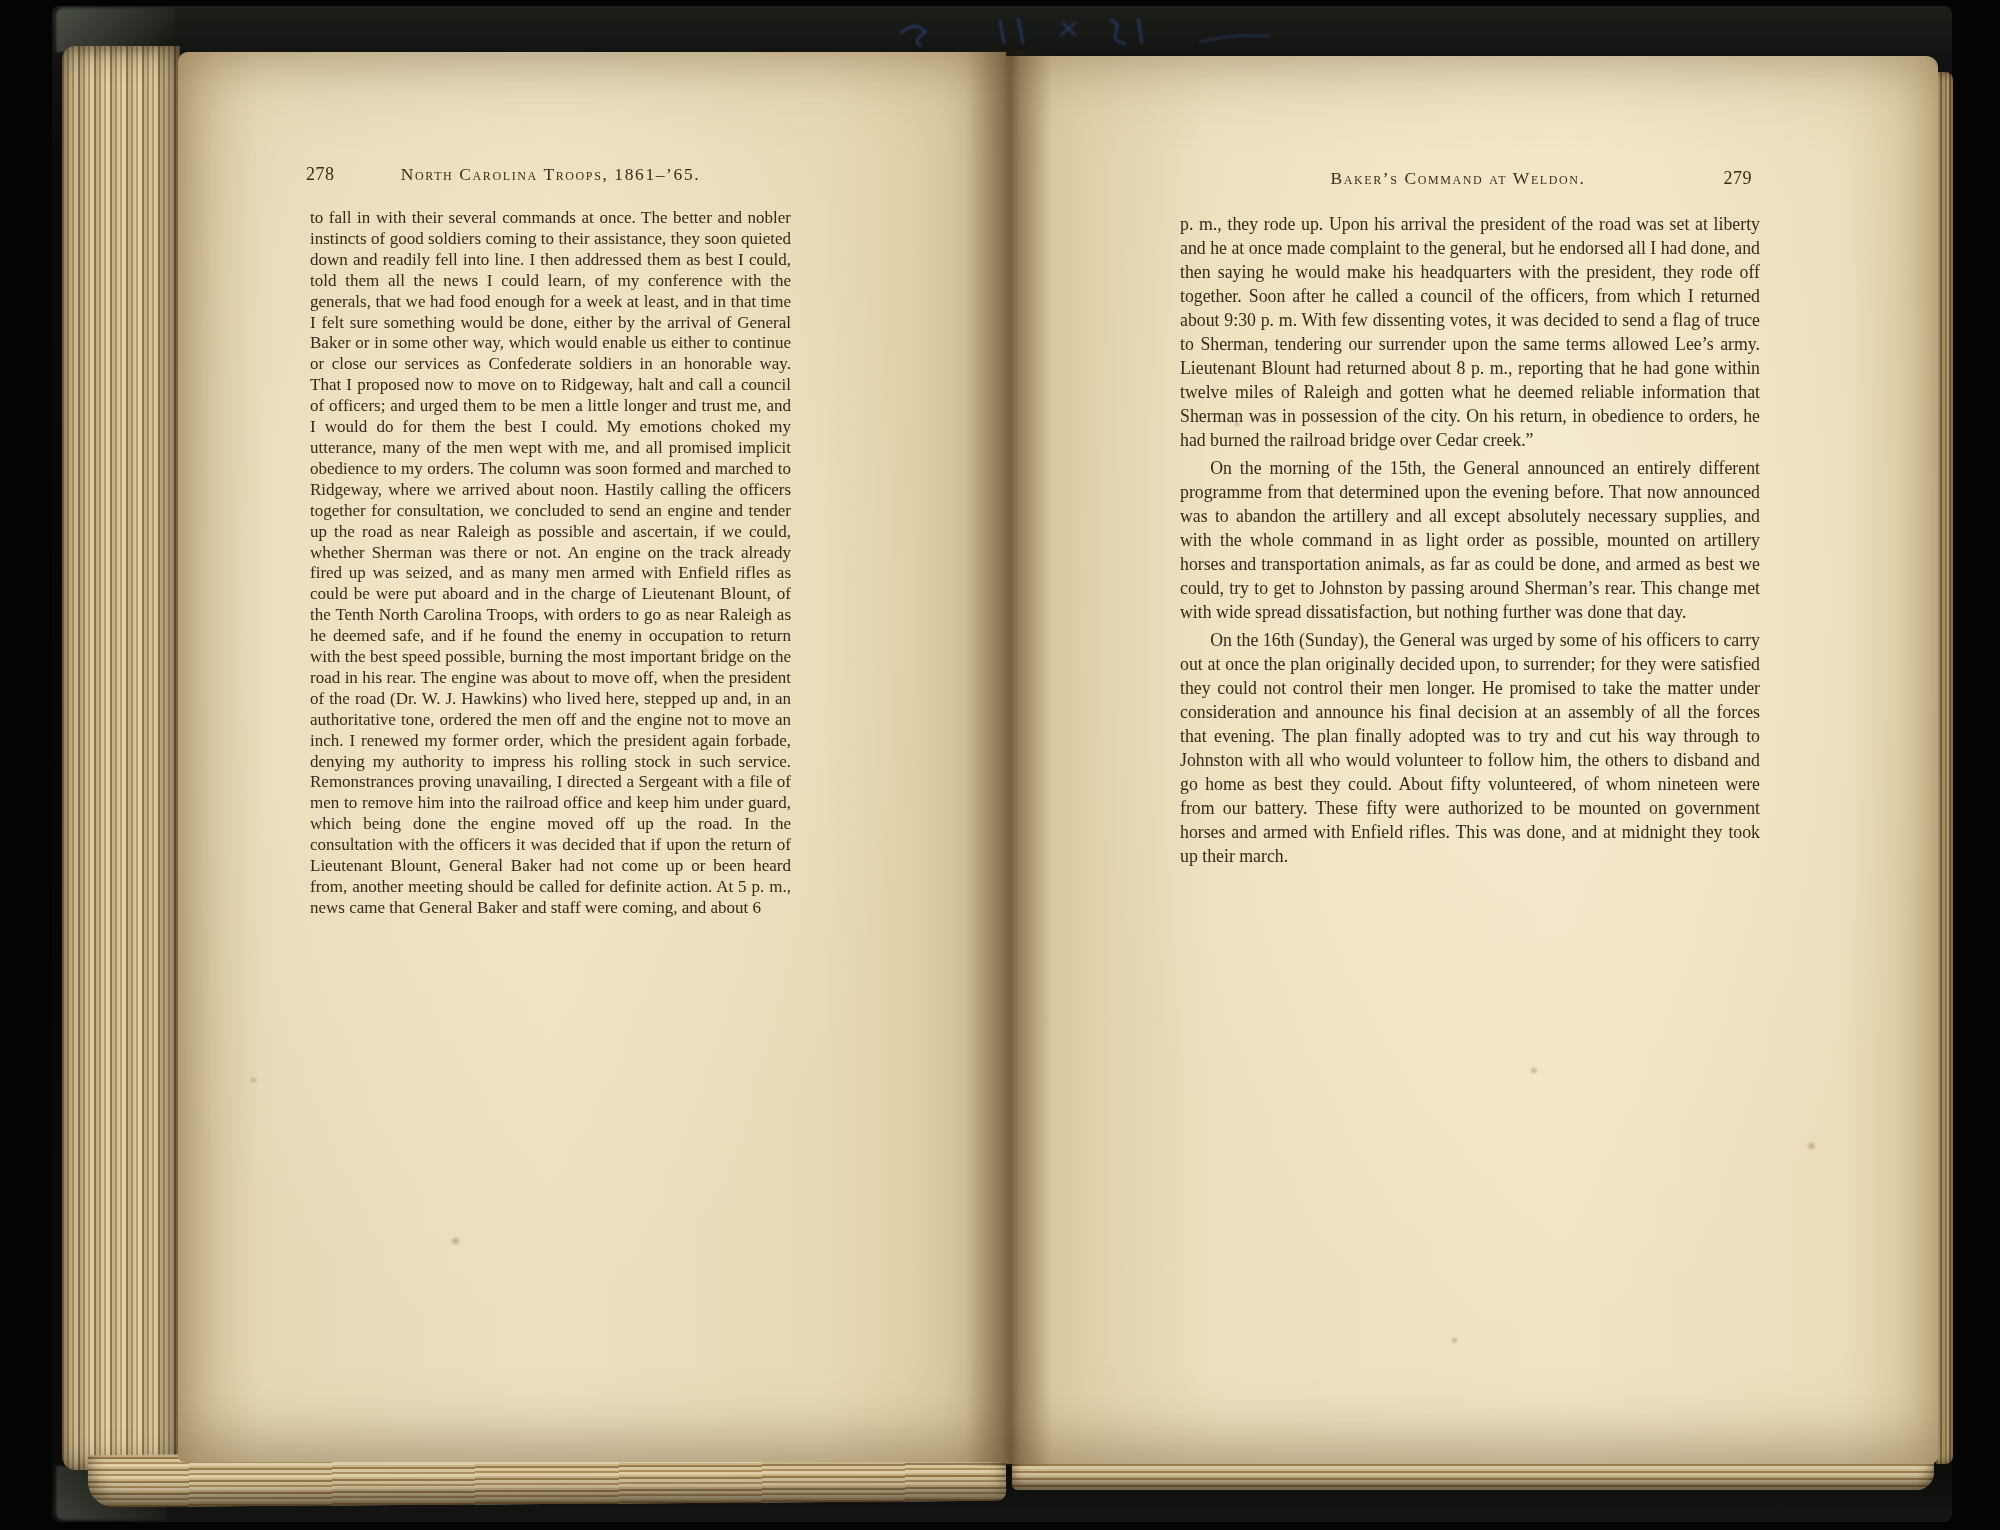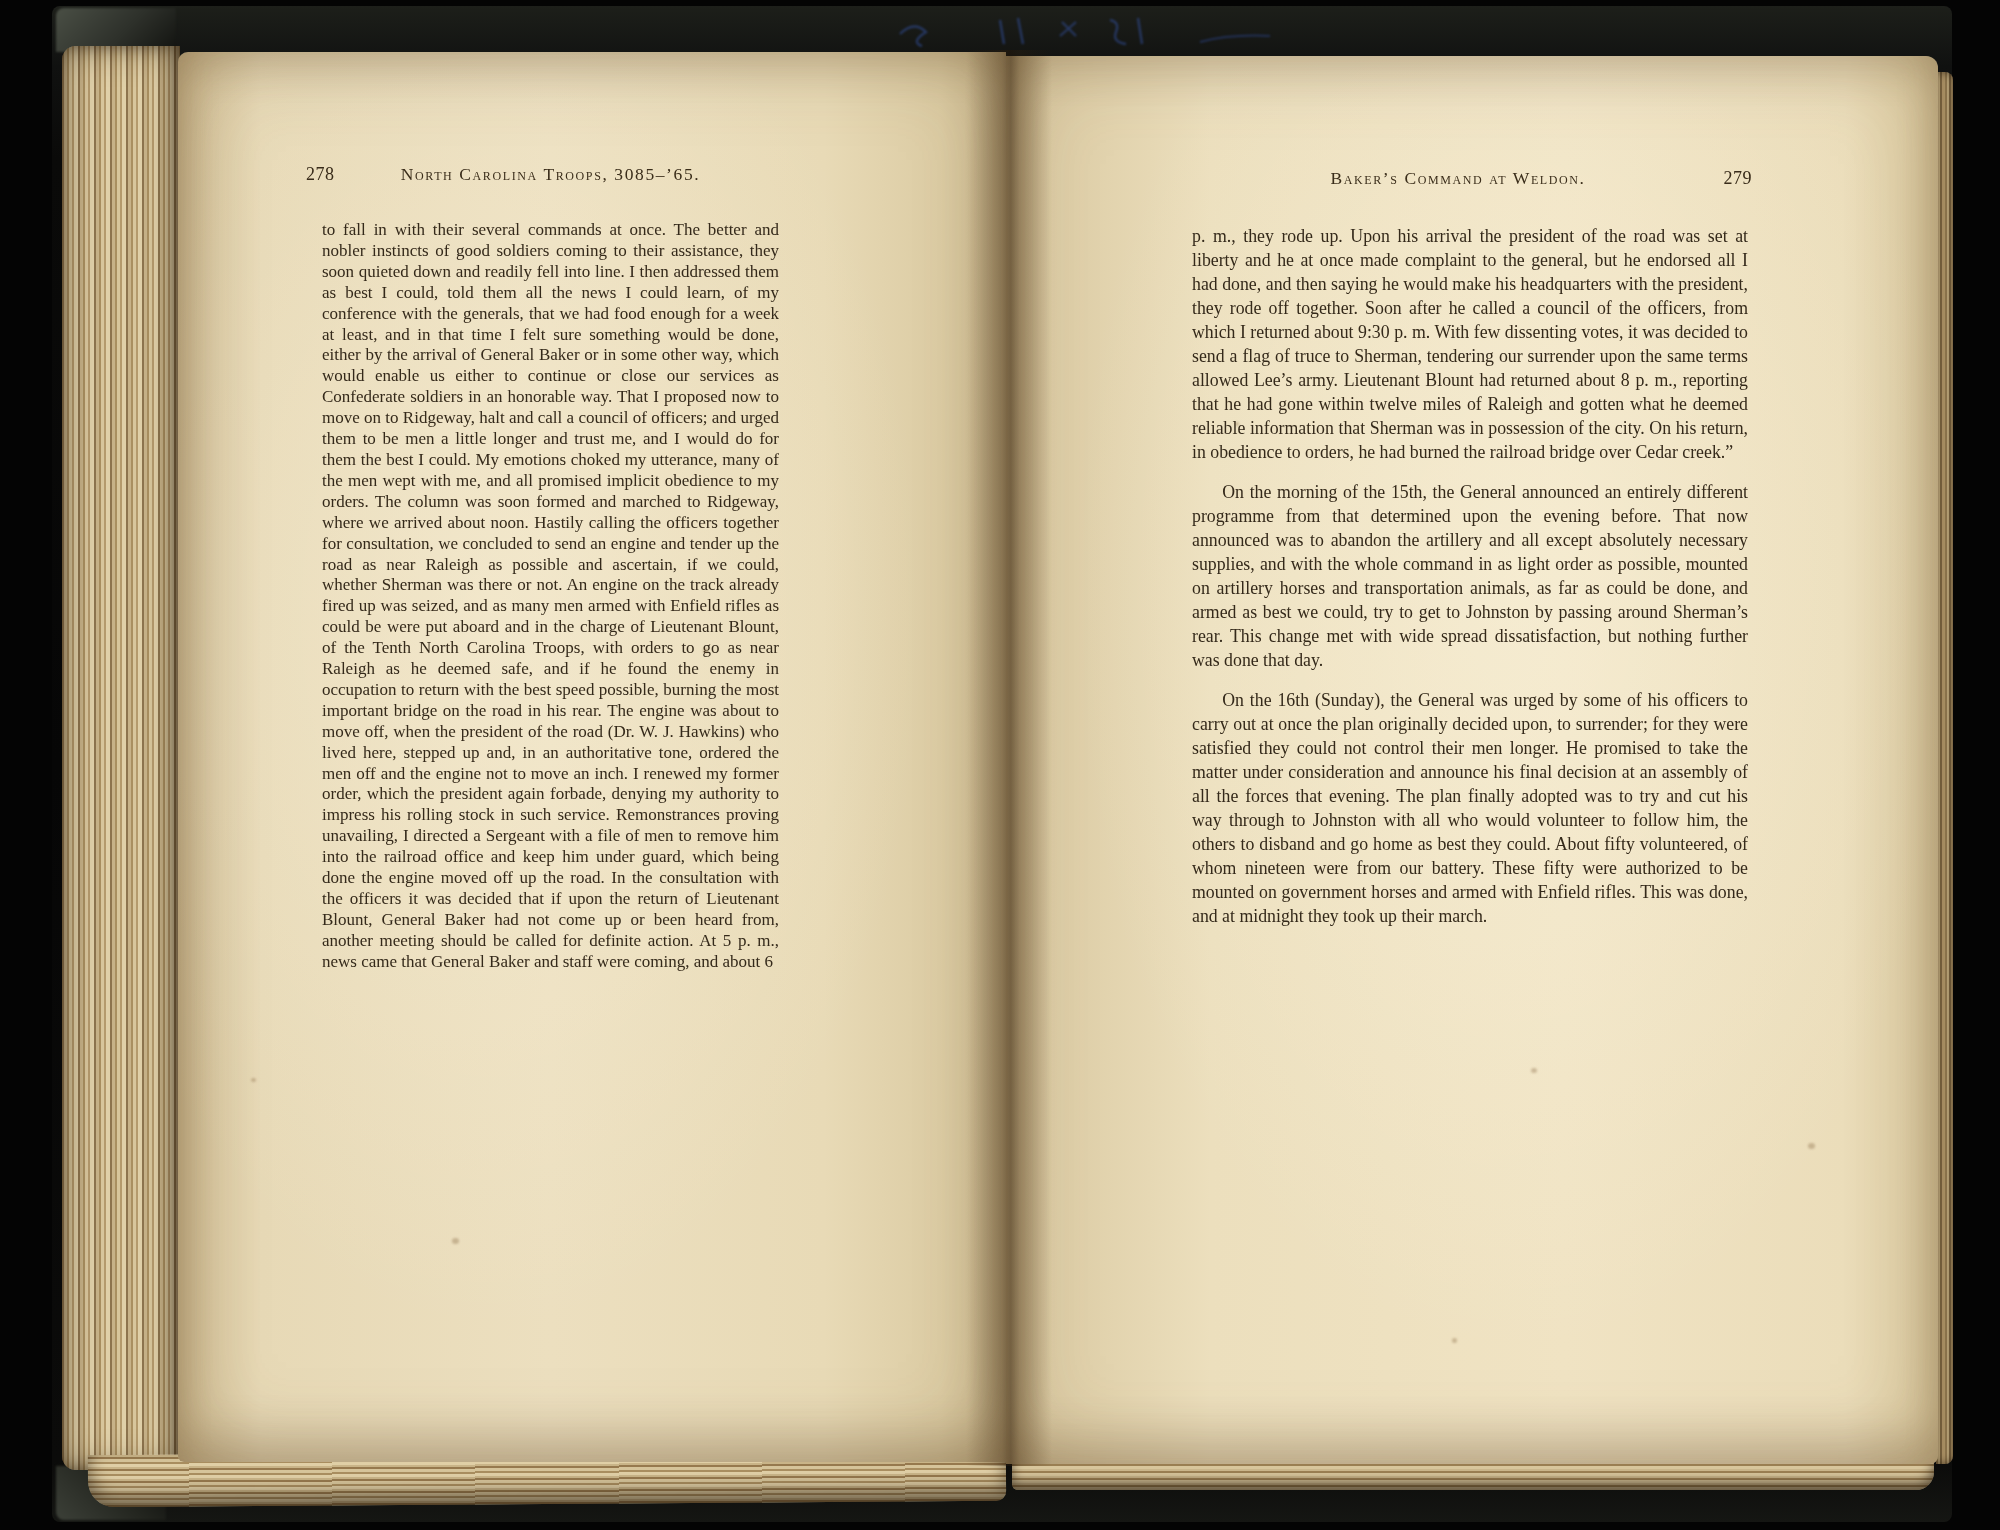--- a/index.html
+++ b/index.html
@@ -148,21 +148,21 @@
     color: #34291a;
   }
   .page-body-left {
     top: 152px; left: 128px; width: 489px;
     font-size: 17px; line-height: 20.9px;
   }
   .page-body-right {
     top: 152px; left: 170px; width: 588px;
     font-size: 17.8px; line-height: 24px;
   }
-  .page-body p { margin: 16px; }
+  .page-body p { margin: 4px; }
   .page-body p.indent { text-indent: 1.7em; }
   
   .speck {
     position: absolute;
     border-radius: 50%;
     background: rgba(112,80,40,0.30);
     filter: blur(1px);
   }
 </style>
 </head>
@@ -185,21 +185,21 @@
   </div>
 
   <div class="edge-stack-left"></div>
   <div class="edge-stack-bottom"></div>
   <div class="edge-right-bottom"></div>
   <div class="edge-right-side"></div>
 
   <div class="page page-left">
     <div class="head-row head-row-left">
       <span class="pagenum pagenum-left">278</span>
-      <span class="running-head">North Carolina Troops, 3085–’65.</span>
+      <span class="running-head">North Carolina Troops, 1861–’65.</span>
     </div>
     <div class="page-body page-body-left" id="left-body">
         <p>to fall in with their several commands at once.  The better and nobler instincts of good soldiers coming to their assistance, they soon quieted down and readily fell into line.  I then addressed them as best I could, told them all the news I could learn, of my conference with the generals, that we had food enough for a week at least, and in that time I felt sure something would be done, either by the arrival of General Baker or in some other way, which would enable us either to continue or close our services as Confederate soldiers in an honorable way.  That I proposed now to move on to Ridgeway, halt and call a council of officers; and urged them to be men a little longer and trust me, and I would do for them the best I could.  My emotions choked my utterance, many of the men wept with me, and all promised implicit obedience to my orders.  The column was soon formed and marched to Ridgeway, where we arrived about noon.  Hastily calling the officers together for consultation, we concluded to send an engine and tender up the road as near Raleigh as possible and ascertain, if we could, whether Sherman was there or not. An engine on the track already fired up was seized, and as many men armed with Enfield rifles as could be were put aboard and in the charge of Lieutenant Blount, of the Tenth North Carolina Troops, with orders to go as near Raleigh as he deemed safe, and if he found the enemy in occupation to return with the best speed possible, burning the most important bridge on the road in his rear.  The engine was about to move off, when the president of the road (Dr. W. J. Hawkins) who lived here, stepped up and, in an authoritative tone, ordered the men off and the engine not to move an inch.  I renewed my former order, which the president again forbade, denying my authority to impress his rolling stock in such service.  Remonstrances proving unavailing, I directed a Sergeant with a file of men to remove him into the railroad office and keep him under guard, which being done the engine moved off up the road.  In the consultation with the officers it was decided that if upon the return of Lieutenant Blount, General Baker had not come up or been heard from, another meeting should be called for definite action.  At 5 p. m., news came that General Baker and staff were coming, and about 6</p>
       </div>
   </div>
 
   <div class="page page-right">
     <div class="head-row head-row-right">
       <span class="running-head">Baker’s Command at Weldon.</span>
       <span class="pagenum pagenum-right">279</span>

